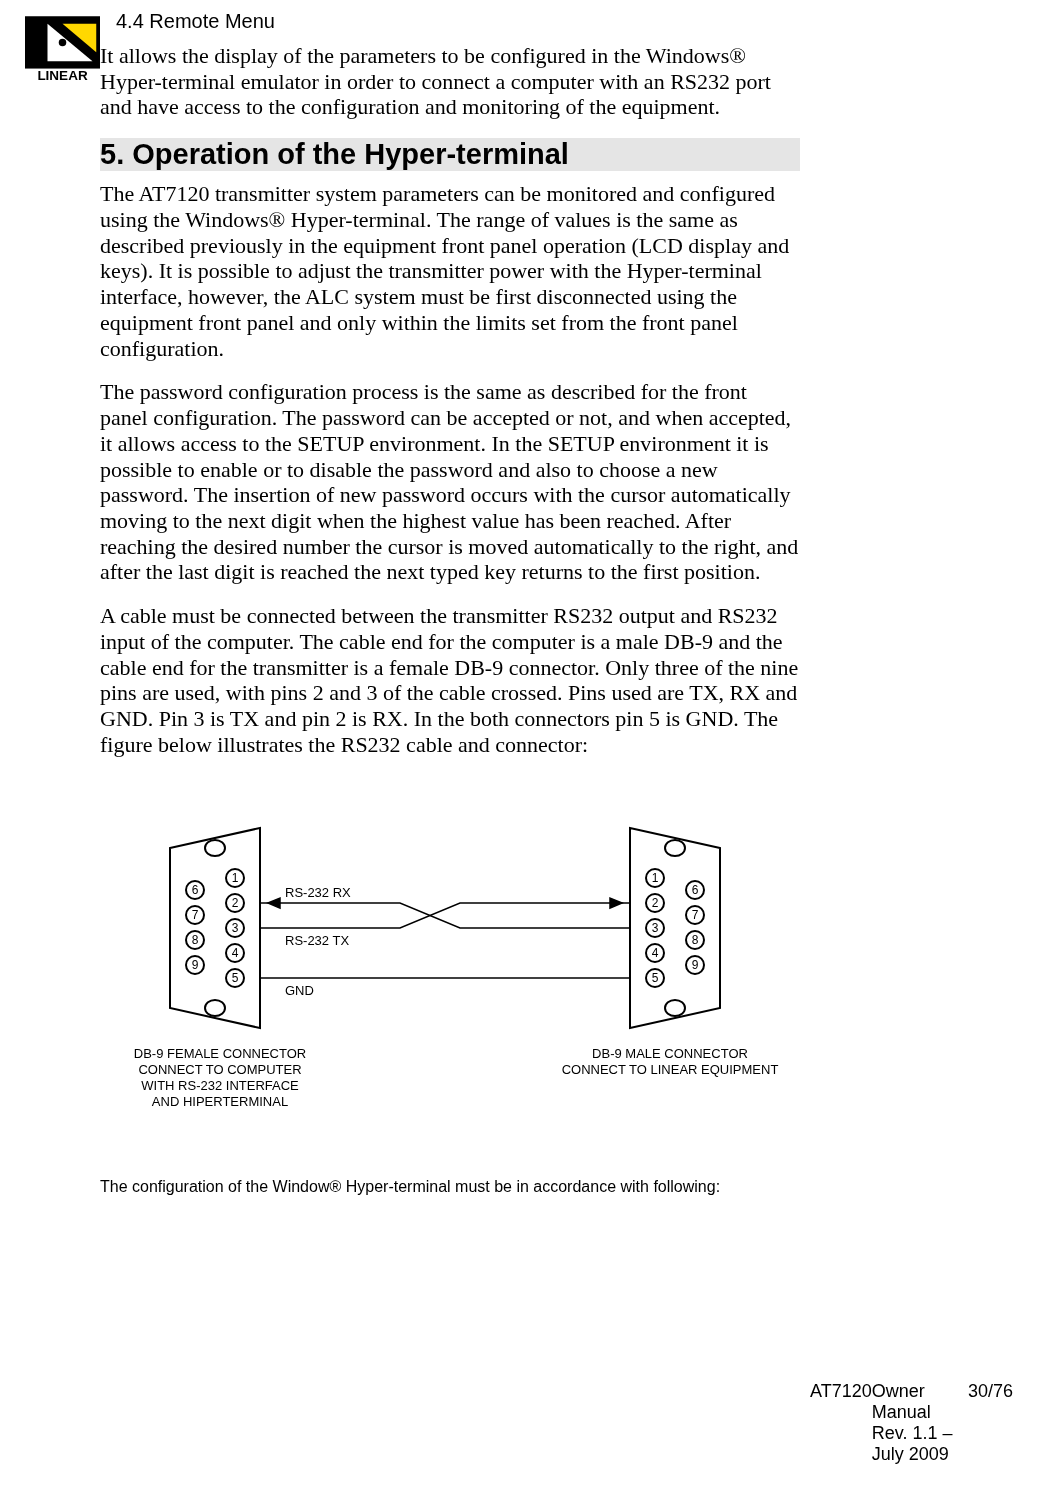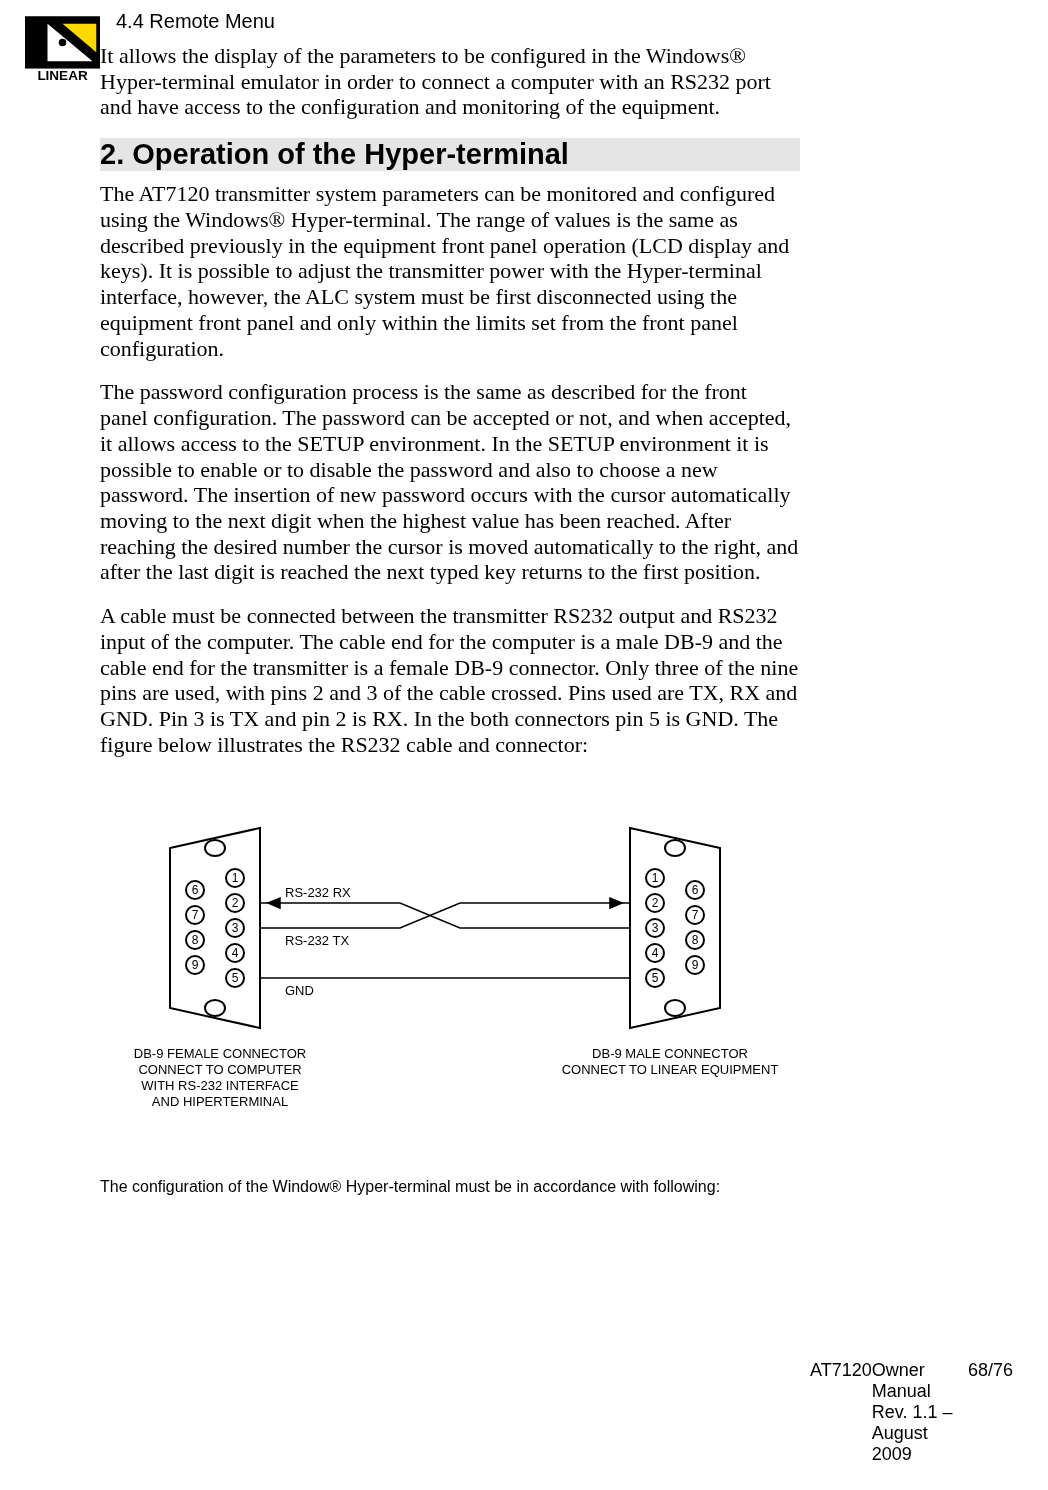--- a/index.html
+++ b/index.html
@@ -88,21 +88,21 @@
         <text x="50" y="85" font-family="Arial" font-weight="bold" font-size="18" text-anchor="middle" fill="#000">LINEAR</text>
       </svg>
     </div>
   </div>
 
   <div class="content">
 
     <h2 class="section-sub">4.4 Remote Menu</h2>
     <p class="body">It allows the display of the parameters to be configured in the Windows® Hyper-terminal emulator in order to connect a computer with an RS232 port and have access to the configuration and monitoring of the equipment.</p>
 
-    <h2 class="section-main">2. Operation of the Hyper-terminal</h2>
+    <h2 class="section-main">5. Operation of the Hyper-terminal</h2>
     <p class="body">The AT7120 transmitter system parameters can be monitored and configured using the Windows® Hyper-terminal. The range of values is the same as described previously in the equipment front panel operation (LCD display and keys). It is possible to adjust the transmitter power with the Hyper-terminal interface, however, the ALC system must be first disconnected using the equipment front panel and only within the limits set from the front panel configuration.</p>
     <p class="body">The password configuration process is the same as described for the front panel configuration. The password can be accepted or not, and when accepted, it allows access to the SETUP environment. In the SETUP environment it is possible to enable or to disable the password and also to choose a new password. The insertion of new password occurs with the cursor automatically moving to the next digit when the highest value has been reached. After reaching the desired number the cursor is moved automatically to the right, and after the last digit is reached the next typed key returns to the first position.</p>
     <p class="body">A cable must be connected between the transmitter RS232 output and RS232 input of the computer. The cable end for the computer is a male DB-9 and the cable end for the transmitter is a female DB-9 connector. Only three of the nine pins are used, with pins 2 and 3 of the cable crossed. Pins used are TX, RX and GND. Pin 3 is TX and pin 2 is RX. In the both connectors pin 5 is GND. The figure below illustrates the RS232 cable and connector:</p>
 
     <div class="figure-wrap">
       <svg width="700" height="320" viewBox="0 0 700 320">
 
         <g transform="translate(70,20)" stroke="#000" stroke-width="2" fill="none">
           <path d="M 0 20 L 90 0 L 90 200 L 0 180 Z"></path>
 
@@ -187,16 +187,16 @@
           <text x="570" y="266">CONNECT TO LINEAR EQUIPMENT</text>
         </g>
       </svg>
     </div>
 
     <p class="post-fig">The configuration of the Window® Hyper-terminal must be in accordance with following:</p>
   </div>
 
   <div class="footer">
     <span>AT7120</span>
-    <span>Owner Manual Rev. 1.1 – August 2009</span>
-    <span>68/76</span>
+    <span>Owner Manual Rev. 1.1 – July 2009</span>
+    <span>30/76</span>
   </div>
 </div>
 
 </body></html>

